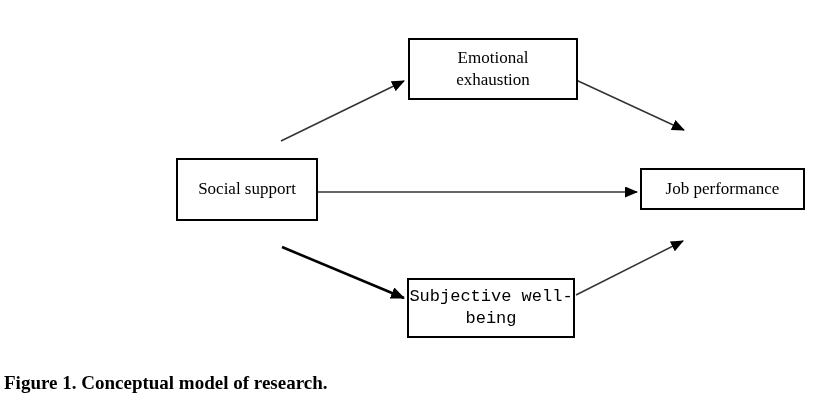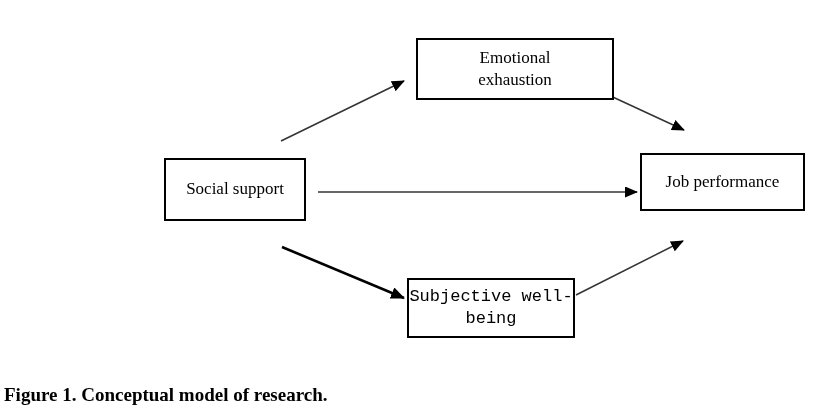--- a/index.html
+++ b/index.html
@@ -35,33 +35,32 @@
     justify-content: center;
     box-sizing: border-box;
   }
   .node-label {
     font-size: 17px;
     line-height: 1.32;
     color: #000000;
     text-align: center;
     white-space: pre-line;
   }
-  .node-emotional   { left: 408px; top: 38px;  width: 198px; height: 62px; margin-left: 8px; }
-  .node-social      { left: 164px; top: 158px; width: 142px; height: 63px; }
-  .node-job         { left: 640px; top: 153px; width: 165px; height: 58px; align-items: center; }
+  .node-emotional   { left: 408px; top: 38px;  width: 170px; height: 62px; }
+  .node-social      { left: 176px; top: 158px; width: 142px; height: 63px; }
+  .node-job         { left: 640px; top: 168px; width: 165px; height: 42px; align-items: center; }
   .node-subjective  { left: 407px; top: 278px; width: 168px; height: 60px; font-family: Liberation Mono, monospace; }
   .figure-caption {
     position: absolute;
     left: 4px;
     top: 372px;
     font-size: 19px;
     font-weight: bold;
     color: #000000;
     white-space: nowrap;
-    margin-top: 12px;
   }
 </style>
 </head>
 <body>
 
 <div class="figure-canvas">
 
   <svg class="arrow-layer" viewBox="0 0 826 415" xmlns="http://www.w3.org/2000/svg">
     <defs>
       <marker id="arrowhead-thin" markerUnits="userSpaceOnUse" markerWidth="13" markerHeight="11" refX="12" refY="5.5" orient="auto">

